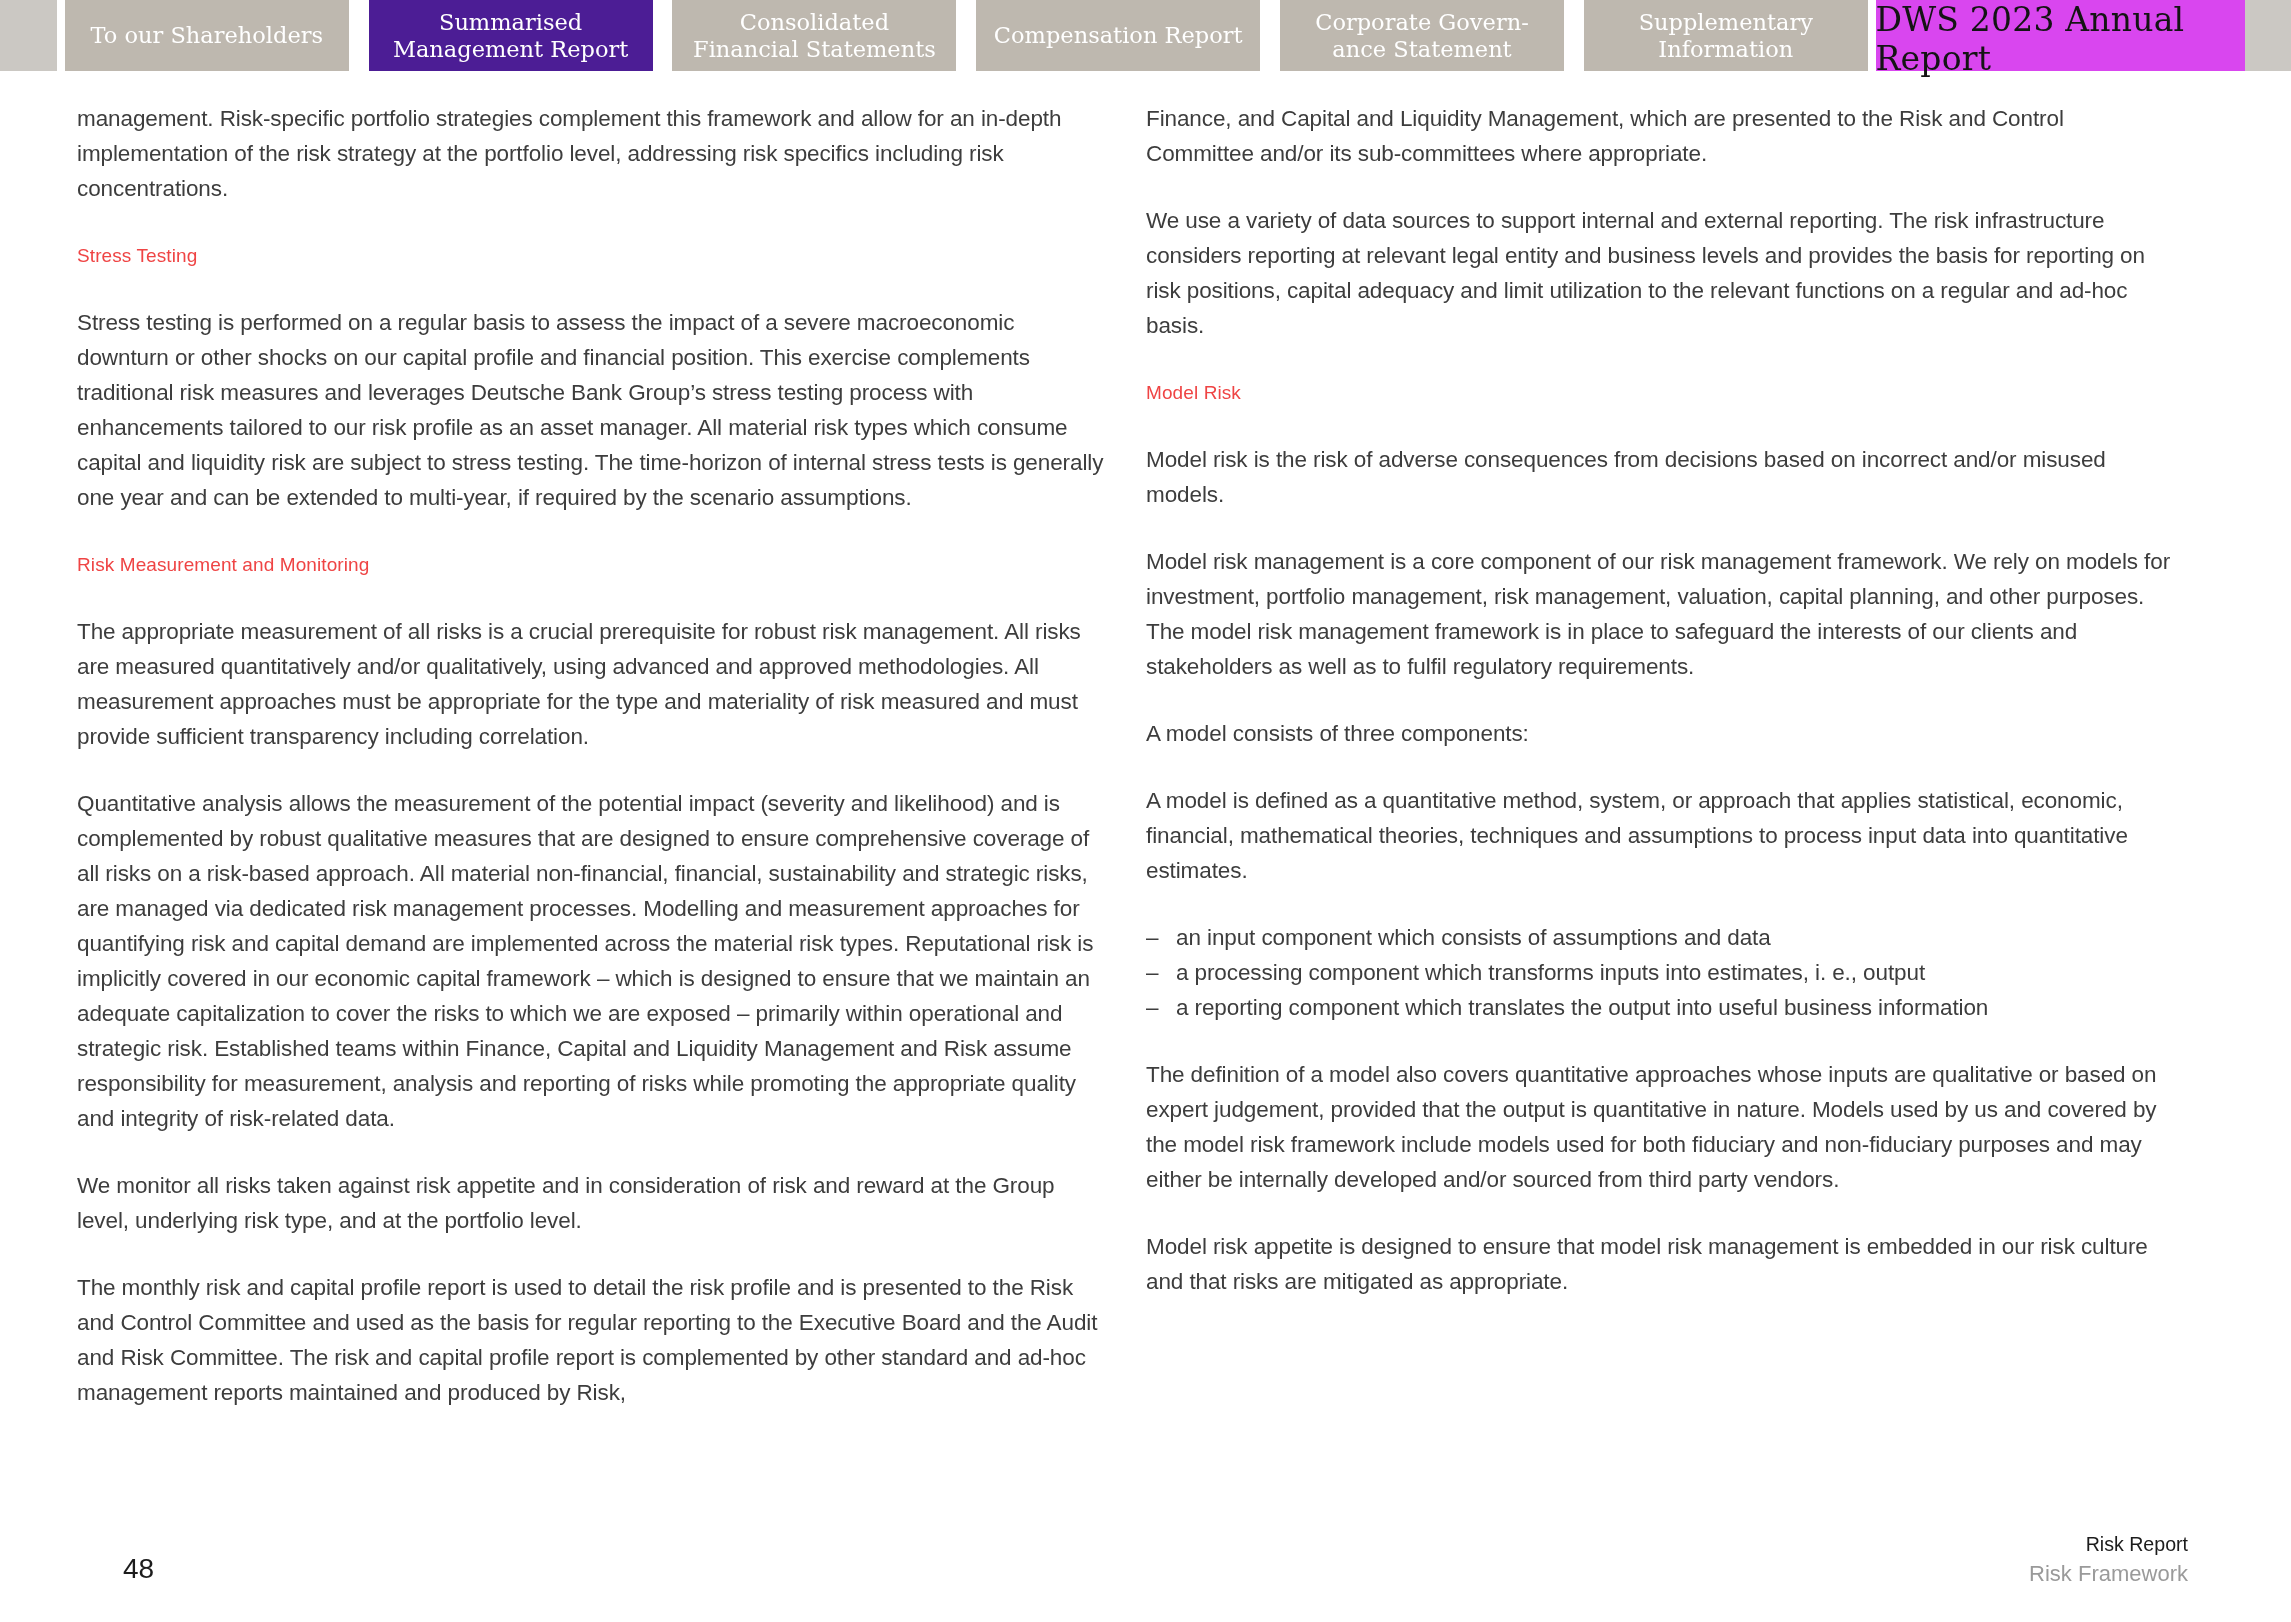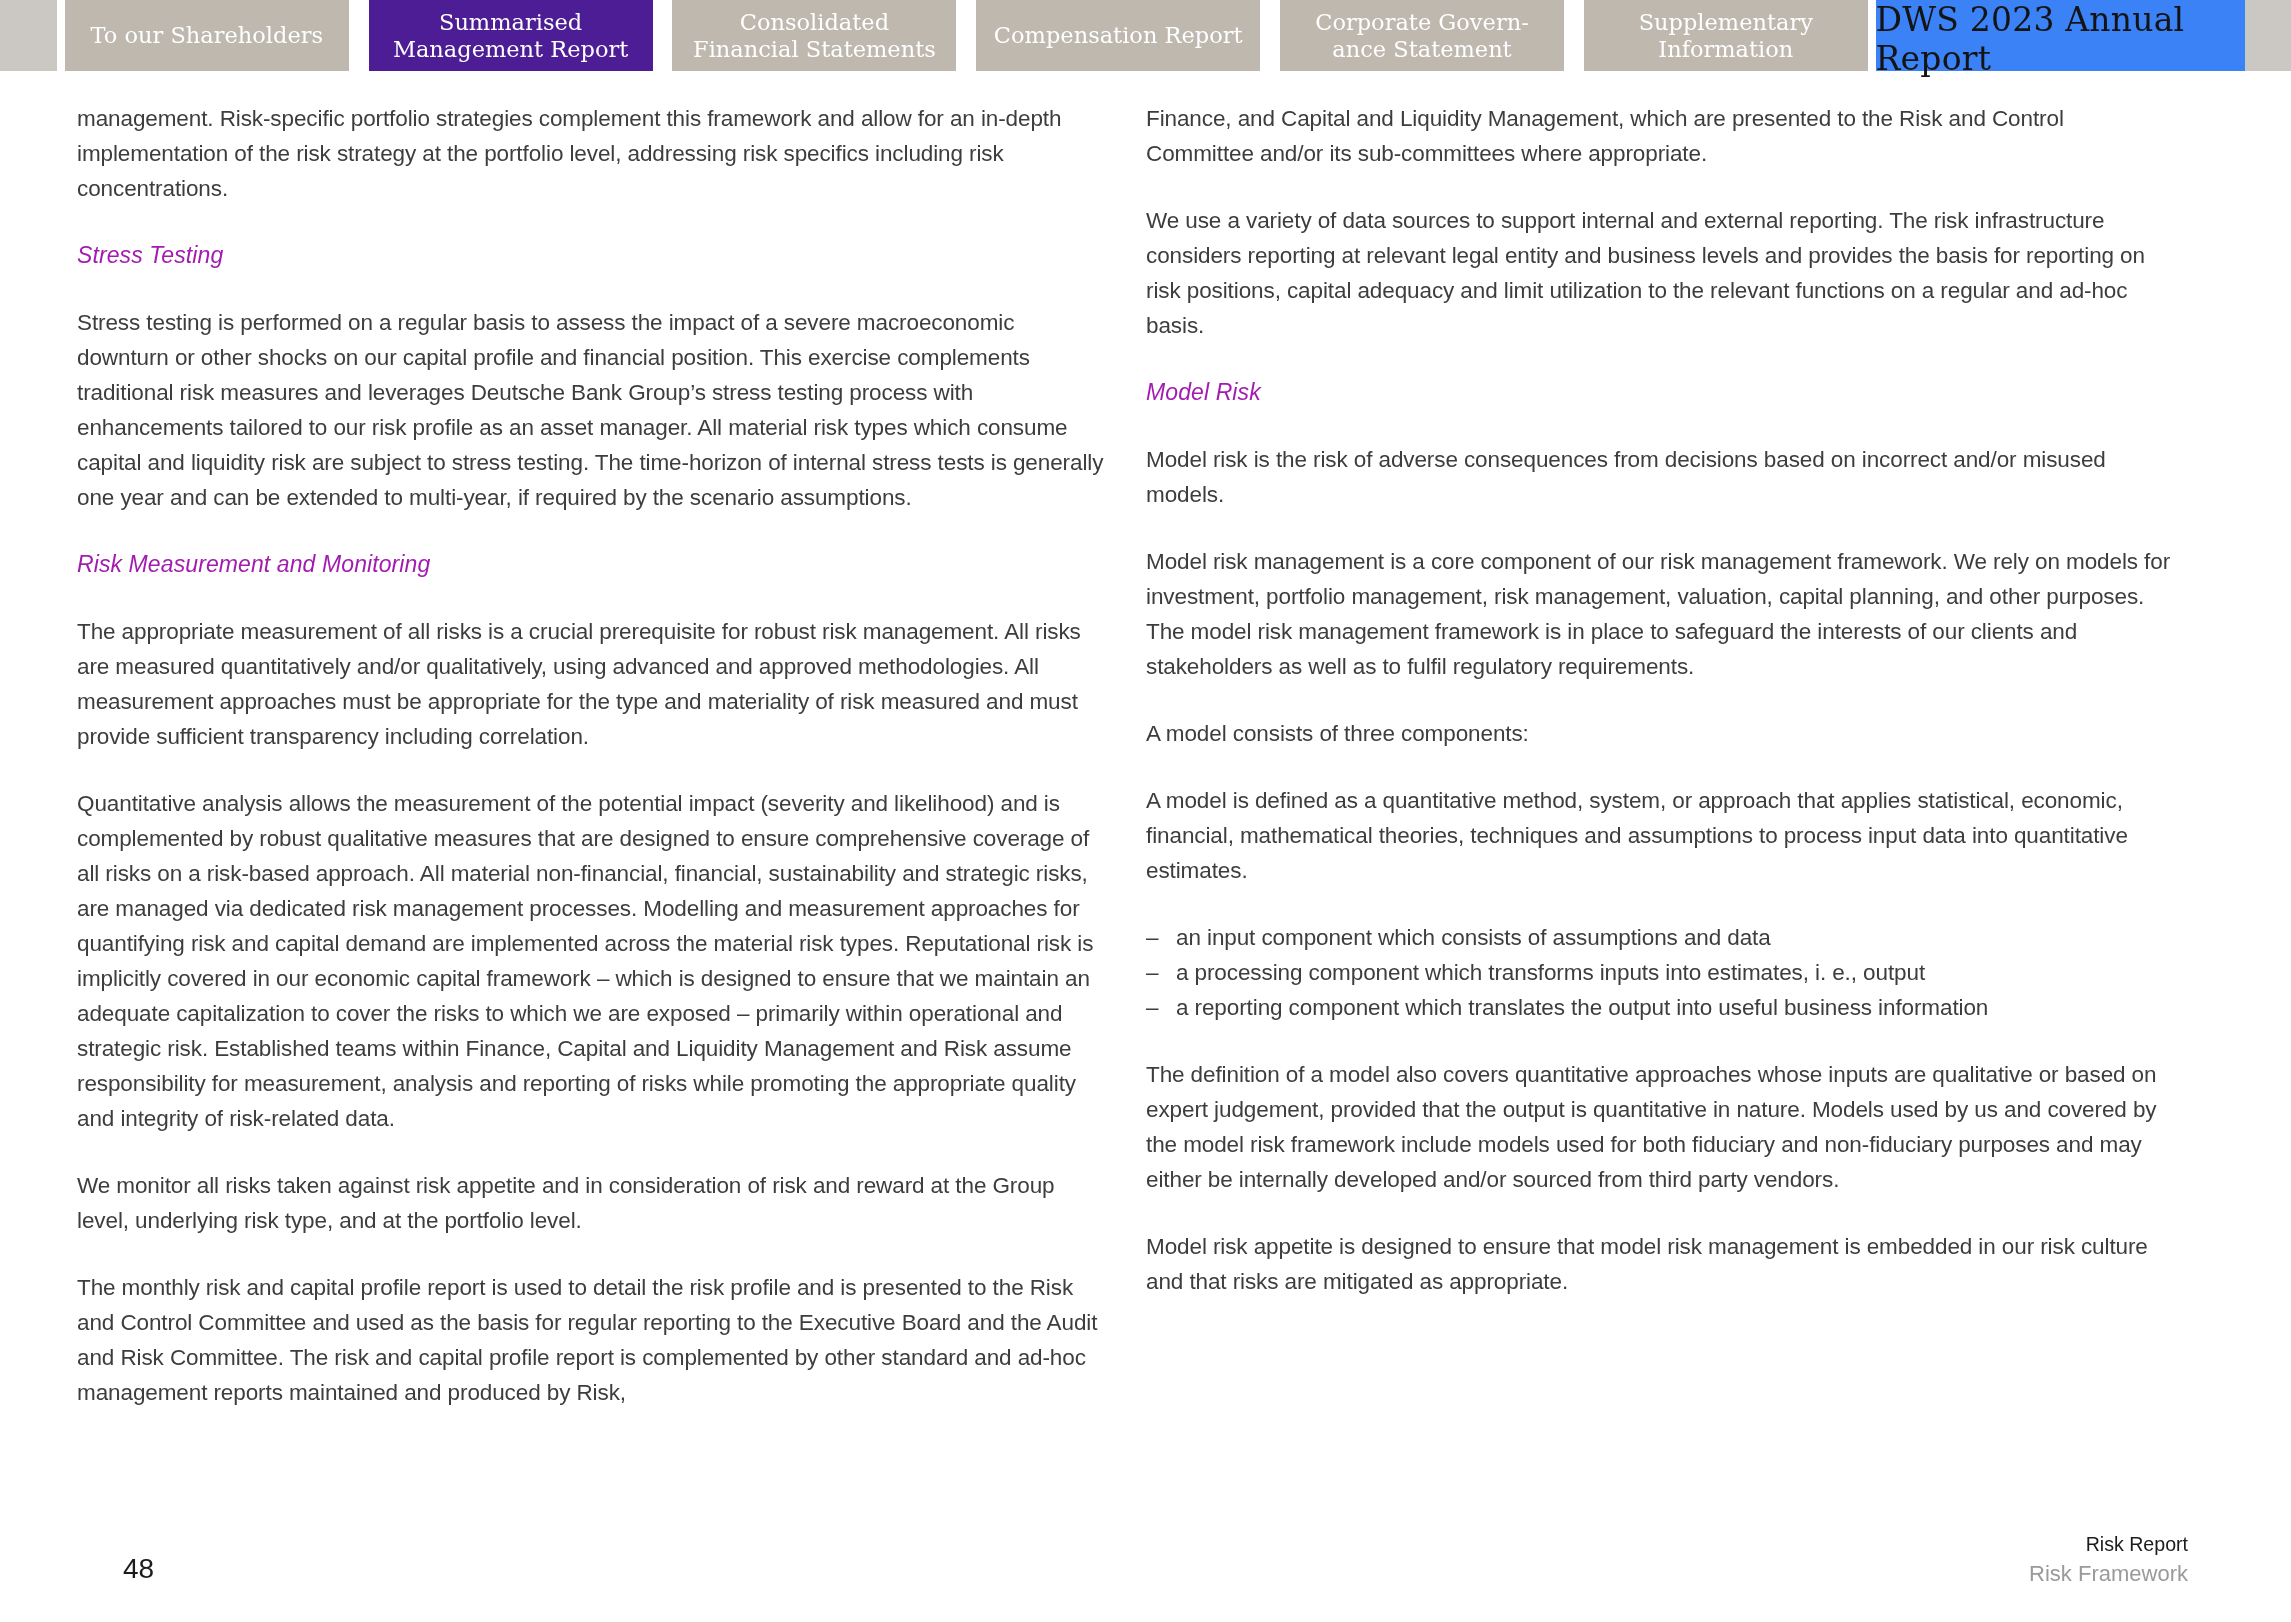--- a/index.html
+++ b/index.html
@@ -24,40 +24,39 @@
     text-align:center;
     font-family:"DejaVu Serif","Liberation Serif",serif;
     font-size:22.5px; line-height:1.2;
     white-space:pre-line;
     padding:0 9.8px;
     cursor:pointer;
   }
   .tab.active { background:#4c1d95; }
   .title-area {
     flex:1; display:flex; align-items:center; justify-content:flex-end;
-    padding-right:55px; padding-top:7.8px; background:#3b82f6;
+    padding-right:55px; padding-top:7.8px; background:#d946ef;
   }
   .report-title {
     font-family:"DejaVu Serif","Liberation Serif",serif;
     font-size:33px; color:#141414; letter-spacing:0.2px;
   }
   
   .content { display:flex; padding:30px 0 0 77px; }
   .col { width:1029px; }
   .col-left { margin-right:40px; }
   p.body {
     font-size:22.5px; line-height:35px;
     letter-spacing:-0.1px;
     margin-bottom:32px;
   }
   h2 {
-    font-size:23px; line-height:35px; font-weight:400;
-    color:#a21caf; letter-spacing:0.1px;
+    font-size:19px; line-height:35px; font-weight:400;
+    color:#ef4444; letter-spacing:0.1px;
     margin:0 0 32px 0;
-    font-style:italic;
   }
   .dash-list { margin-bottom:32px; }
   .dash-item { display:flex; font-size:22.5px; line-height:35px; letter-spacing:-0.1px; }
   .dash-item .dash { width:30px; flex:none; }
   
   .page-number {
     position:absolute; left:123px; bottom:37px;
     font-size:28px; color:#1c1c1c;
   }
   .footer-right { position:absolute; right:104px; bottom:35px; text-align:right; }

